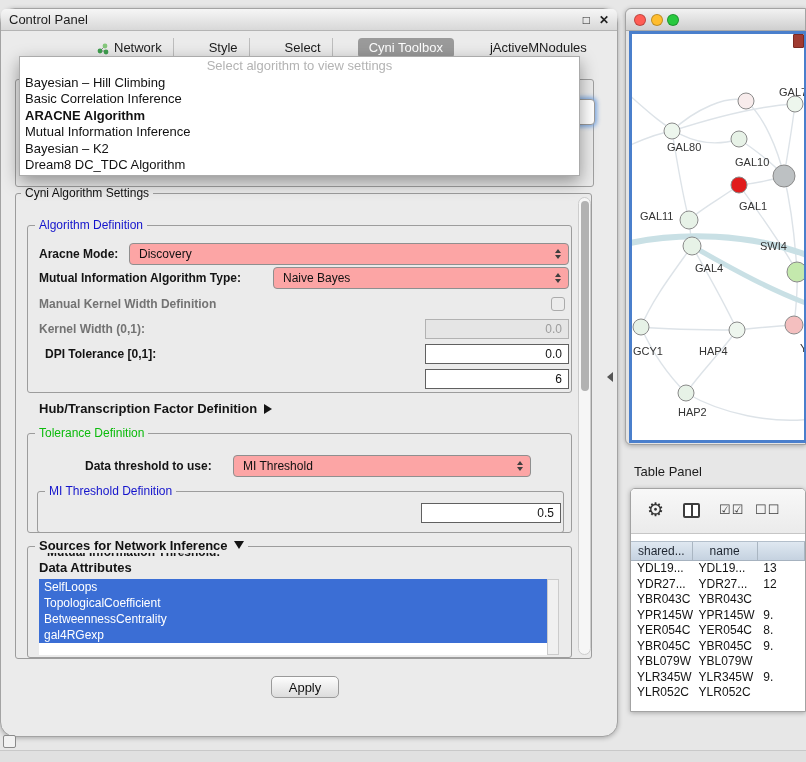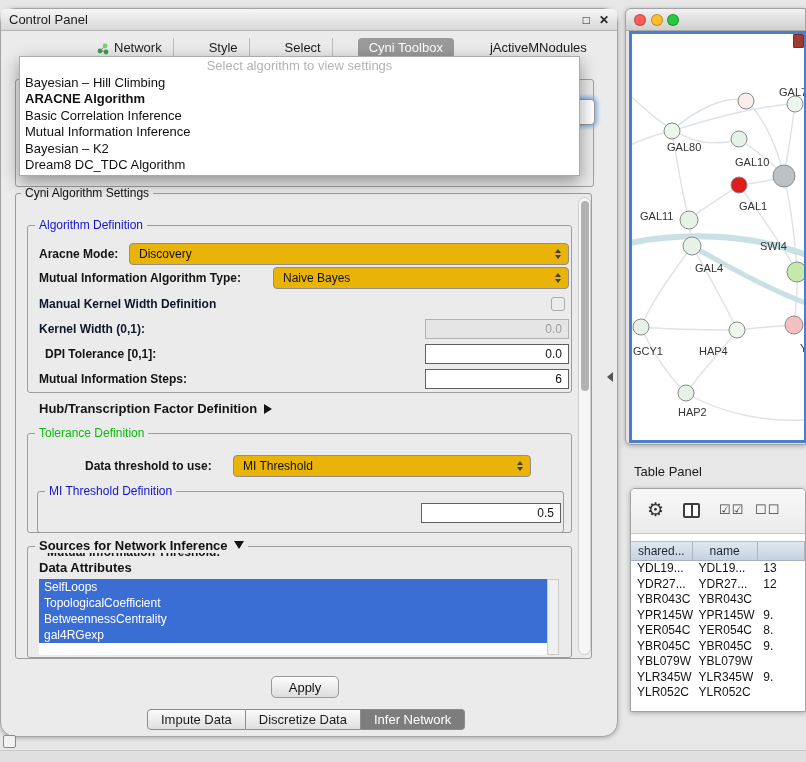--- a/index.html
+++ b/index.html
@@ -35,23 +35,23 @@
   .dd-item.sel { font-weight:bold; }
 
   
   .gbox { position:absolute; border:1px solid #9c9c9c; border-radius:3px; }
   .gtitle { position:absolute; font-size:12px; line-height:14px; background:#ebebeb; padding:0 4px; white-space:nowrap; }
   .gtitle.blue { color:#1414cc; }
   .gtitle.green { color:#0cbb0c; }
   .gtitle.boldblk { color:#111; font-weight:bold; }
 
   .flabel { position:absolute; font-size:12px; font-weight:bold; color:#141414; white-space:nowrap; }
-  .flabel.dis { color:#0f172a; }
-
-  .combo { position:absolute; height:22px; background:#eab308; border:1px solid #8f8f8f; border-radius:4px;
+  .flabel.dis { color:#737373; }
+
+  .combo { position:absolute; height:22px; background:#fca5a5; border:1px solid #8f8f8f; border-radius:4px;
     font-size:12px; color:#111; display:flex; align-items:center; padding:0 22px 0 9px; }
   .arr { position:absolute; right:7px; top:50%; transform:translateY(-50%); display:flex; flex-direction:column; gap:2px; }
   .arr i { display:block; width:0; height:0; border-left:3.5px solid transparent; border-right:3.5px solid transparent; }
   .arr .up { border-bottom:4px solid #3e3e3e; }
   .arr .dn { border-top:4px solid #3e3e3e; }
 
   .tfield { position:absolute; height:20px; background:#fff; border:1px solid #606060; font-size:12px; color:#111;
     display:flex; align-items:center; justify-content:flex-end; padding:0 6px; }
   .tfield.dis { background:#e5e5e5; border-color:#b2b2b2; color:#9c9c9c; }
 
@@ -145,22 +145,22 @@
           <span>jActiveMNodules</span>
         </div>
       </div>
 
     <div class="frag-gb"></div>
     <div class="frag-combo"></div>
 
     <div class="dropdown" id="dropdown">
         <div class="dd-item dd-ph">Select algorithm to view settings</div>
         <div class="dd-item">Bayesian – Hill Climbing</div>
+        <div class="dd-item">Basic Correlation Inference</div>
         <div class="dd-item sel">ARACNE Algorithm</div>
-        <div class="dd-item">Basic Correlation Inference</div>
         <div class="dd-item">Mutual Information Inference</div>
         <div class="dd-item">Bayesian – K2</div>
         <div class="dd-item">Dream8 DC_TDC Algorithm</div>
       </div>
 
     <div class="gbox" style="left:14px;top:184px;width:577px;height:466px;"></div>
     <span class="gtitle" style="left:20px;top:177px;color:#111;">Cyni Algorithm Settings</span>
 
     <div class="scrollv">
         <div class="thumb"></div>
@@ -189,21 +189,20 @@
 
     <div class="flabel dis" style="left:38px;top:287px;line-height:16px;">Manual Kernel Width Definition</div>
     <div class="cbox" style="left:550px;top:288px;"></div>
 
     <div class="flabel dis" style="left:38px;top:310px;line-height:20px;">Kernel Width (0,1):</div>
     <div class="tfield dis" style="left:424px;top:310px;width:144px;">0.0</div>
 
     <div class="flabel" style="left:38px;top:335px;line-height:20px;margin-left:6px;">DPI Tolerance [0,1]:</div>
     <div class="tfield" style="left:424px;top:335px;width:144px;">0.0</div>
 
-    <div class="flabel" style="left:38px;top:360px;line-height:20px;">Mutual Information Steps:</div>
     <div class="tfield" style="left:424px;top:360px;width:144px;">6</div>
 
     <div style="position:absolute;left:38px;top:392px;font-size:13px;font-weight:bold;color:#141414;">
       <span>Hub/Transcription Factor Definition</span><i class="tri-right"></i>
     </div>
 
     <div class="gbox" style="left:26px;top:424px;width:545px;height:100px;"></div>
     <span class="gtitle green" style="left:34px;top:417px;">Tolerance Definition</span>
 
     <div class="flabel" style="left:84px;top:446px;line-height:22px;">Data threshold to use:</div>
@@ -228,25 +227,20 @@
     <div class="attr-list" id="attrList">
         <div class="attr-row" style="background: rgb(59, 110, 213);">SelfLoops</div>
         <div class="attr-row" style="background: rgb(59, 110, 213);">TopologicalCoefficient</div>
         <div class="attr-row" style="background: rgb(59, 110, 213);">BetweennessCentrality</div>
         <div class="attr-row" style="background: rgb(59, 110, 213);">gal4RGexp</div>
       </div>
     <div class="attr-sb"></div>
 
     <div class="apply-btn">Apply</div>
 
-    <div class="bottom-tabs" id="bottomTabs">
-        <div class="seg first">Impute Data</div>
-        <div class="seg">Discretize Data</div>
-        <div class="seg last sel">Infer Network</div>
-      </div>
 
     <div class="split-arrow"></div>
   </div>
 
   <div class="window nw">
     <div class="nw-titlebar">
       <span class="light" id="lt0" style="left: 8px; background: rgb(255, 93, 85);"></span>
       <span class="light" id="lt1" style="left: 25px; background: rgb(255, 189, 46);"></span>
       <span class="light" id="lt2" style="left: 41px; background: rgb(40, 201, 63);"></span>
     </div>

